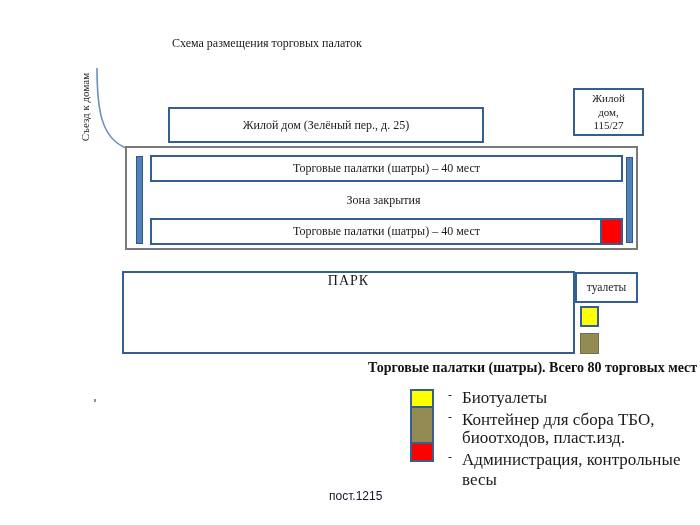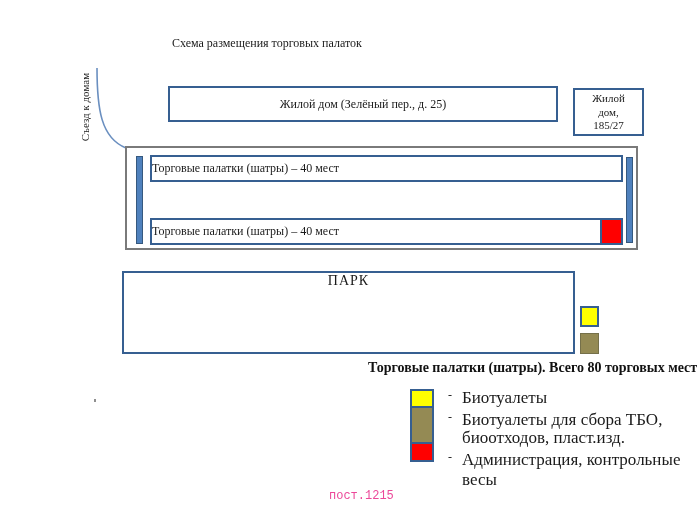--- a/index.html
+++ b/index.html
@@ -31,22 +31,22 @@
     width: 80px; height: 14px;
     font-size: 11px;
     text-align: center;
     transform: rotate(-90deg);
     transform-origin: center center;
     white-space: nowrap;
   }
   .road-curve { left: 92px; top: 64px; }
 
   .house-main {
-    left: 168px; top: 86px;
-    width: 390px; height: 36px;
+    left: 168px; top: 107px;
+    width: 316px; height: 36px;
     border: 2px solid #365f91;
     font-size: 12px;
     text-align: center;
     line-height: 32px;
   }
   .house-side {
     left: 573px; top: 88px;
     width: 71px; height: 48px;
     border: 2px solid #365f91;
     font-size: 11px;
@@ -64,21 +64,21 @@
     background: #4f81bd;
     border: 1px solid #36597f;
   }
   .bar-left  { left: 9px;  top: 8px;  width: 7px; height: 88px; }
   .bar-right { left: 499px; top: 9px; width: 7px; height: 86px; }
   .tent-box {
     left: 23px;
     width: 473px; height: 27px;
     border: 2px solid #365f91;
     font-size: 12px;
-    text-align: left;
+    text-align: center;
     line-height: 23px;
   }
   .tent-top { top: 7px; }
   .tent-bottom { top: 70px; }
   .red-block {
     position: absolute;
     right: 0; top: 0; bottom: 0;
     width: 21px;
     background: #ff0000;
     border-left: 2px solid #365f91;
@@ -129,23 +129,23 @@
 
   .legend-dash { font-size: 12px; left: 448px; }
   .legend-text { font-size: 17px; left: 462px; }
   .li1 { top: 388px; }
   .li2a { top: 410px; }
   .li2b { top: 428px; }
   .li3 { top: 450px; }
 
   .footer-note {
     left: 329px; top: 489px;
-    font-family: Liberation Mono, monospace;
-    font-size: 12px;
-    color: #ec4899;
+    font-family: Liberation Sans, sans-serif;
+    font-size: 12px;
+    color: #0f172a;
   }
   .speck {
     left: 94px; top: 399px;
     width: 2px; height: 3px;
     background: #8f8f8f;
   }
 </style>
 </head>
 <body>
 
@@ -158,57 +158,59 @@
 
   <svg class="abs road-curve" width="38" height="88" viewBox="0 0 38 88">
     <path d="M 5 4 C 5 45 9 74 34 84" fill="none" stroke="#6a8fc0" stroke-width="1.6"></path>
   </svg>
 
   <div class="abs house-main">Жилой дом (Зелёный пер., д. 25)</div>
 
   <div class="abs house-side">
     <div>Жилой</div>
     <div>дом,</div>
-    <div>185/27</div>
+    <div>115/27</div>
   </div>
 
   <div class="abs market-outer">
     <div class="abs bar bar-left"></div>
     <div class="abs bar bar-right"></div>
 
     <div class="abs tent-box tent-top">Торговые палатки (шатры) – 40 мест</div>
 
+    <div class="abs closure-label">Зона закрытия</div>
 
     <div class="abs tent-box tent-bottom">
       <span>Торговые палатки (шатры) – 40 мест</span>
       <div class="red-block"></div>
     </div>
   </div>
 
   <div class="abs park-box">
     <div class="park-label">ПАРК</div>
   </div>
 
+  <div class="abs toilets-box">туалеты</div>
 
   <div class="abs sq sq-yellow"></div>
   <div class="abs sq sq-khaki"></div>
 
   <div class="abs legend-title">Торговые палатки (шатры).  Всего 80 торговых мест</div>
 
   <div class="abs legend-bar">
     <div class="legend-seg seg-0"></div>
     <div class="legend-seg seg-1"></div>
     <div class="legend-seg seg-2"></div>
   </div>
 
   <div class="abs legend-dash li1">-</div>
   <div class="abs legend-text li1">Биотуалеты</div>
 
   <div class="abs legend-dash li2a">-</div>
-  <div class="abs legend-text li2a">Биотуалеты для сбора ТБО,</div>
+  <div class="abs legend-text li2a">Контейнер для сбора ТБО,</div>
   <div class="abs legend-text li2b">биоотходов, пласт.изд.</div>
 
   <div class="abs legend-dash li3">-</div>
   <div class="abs legend-text li3">Администрация, контрольные весы</div>
 
   <div class="abs footer-note">пост.1215</div>
 
   <div class="abs speck"></div>
 
 </div>

